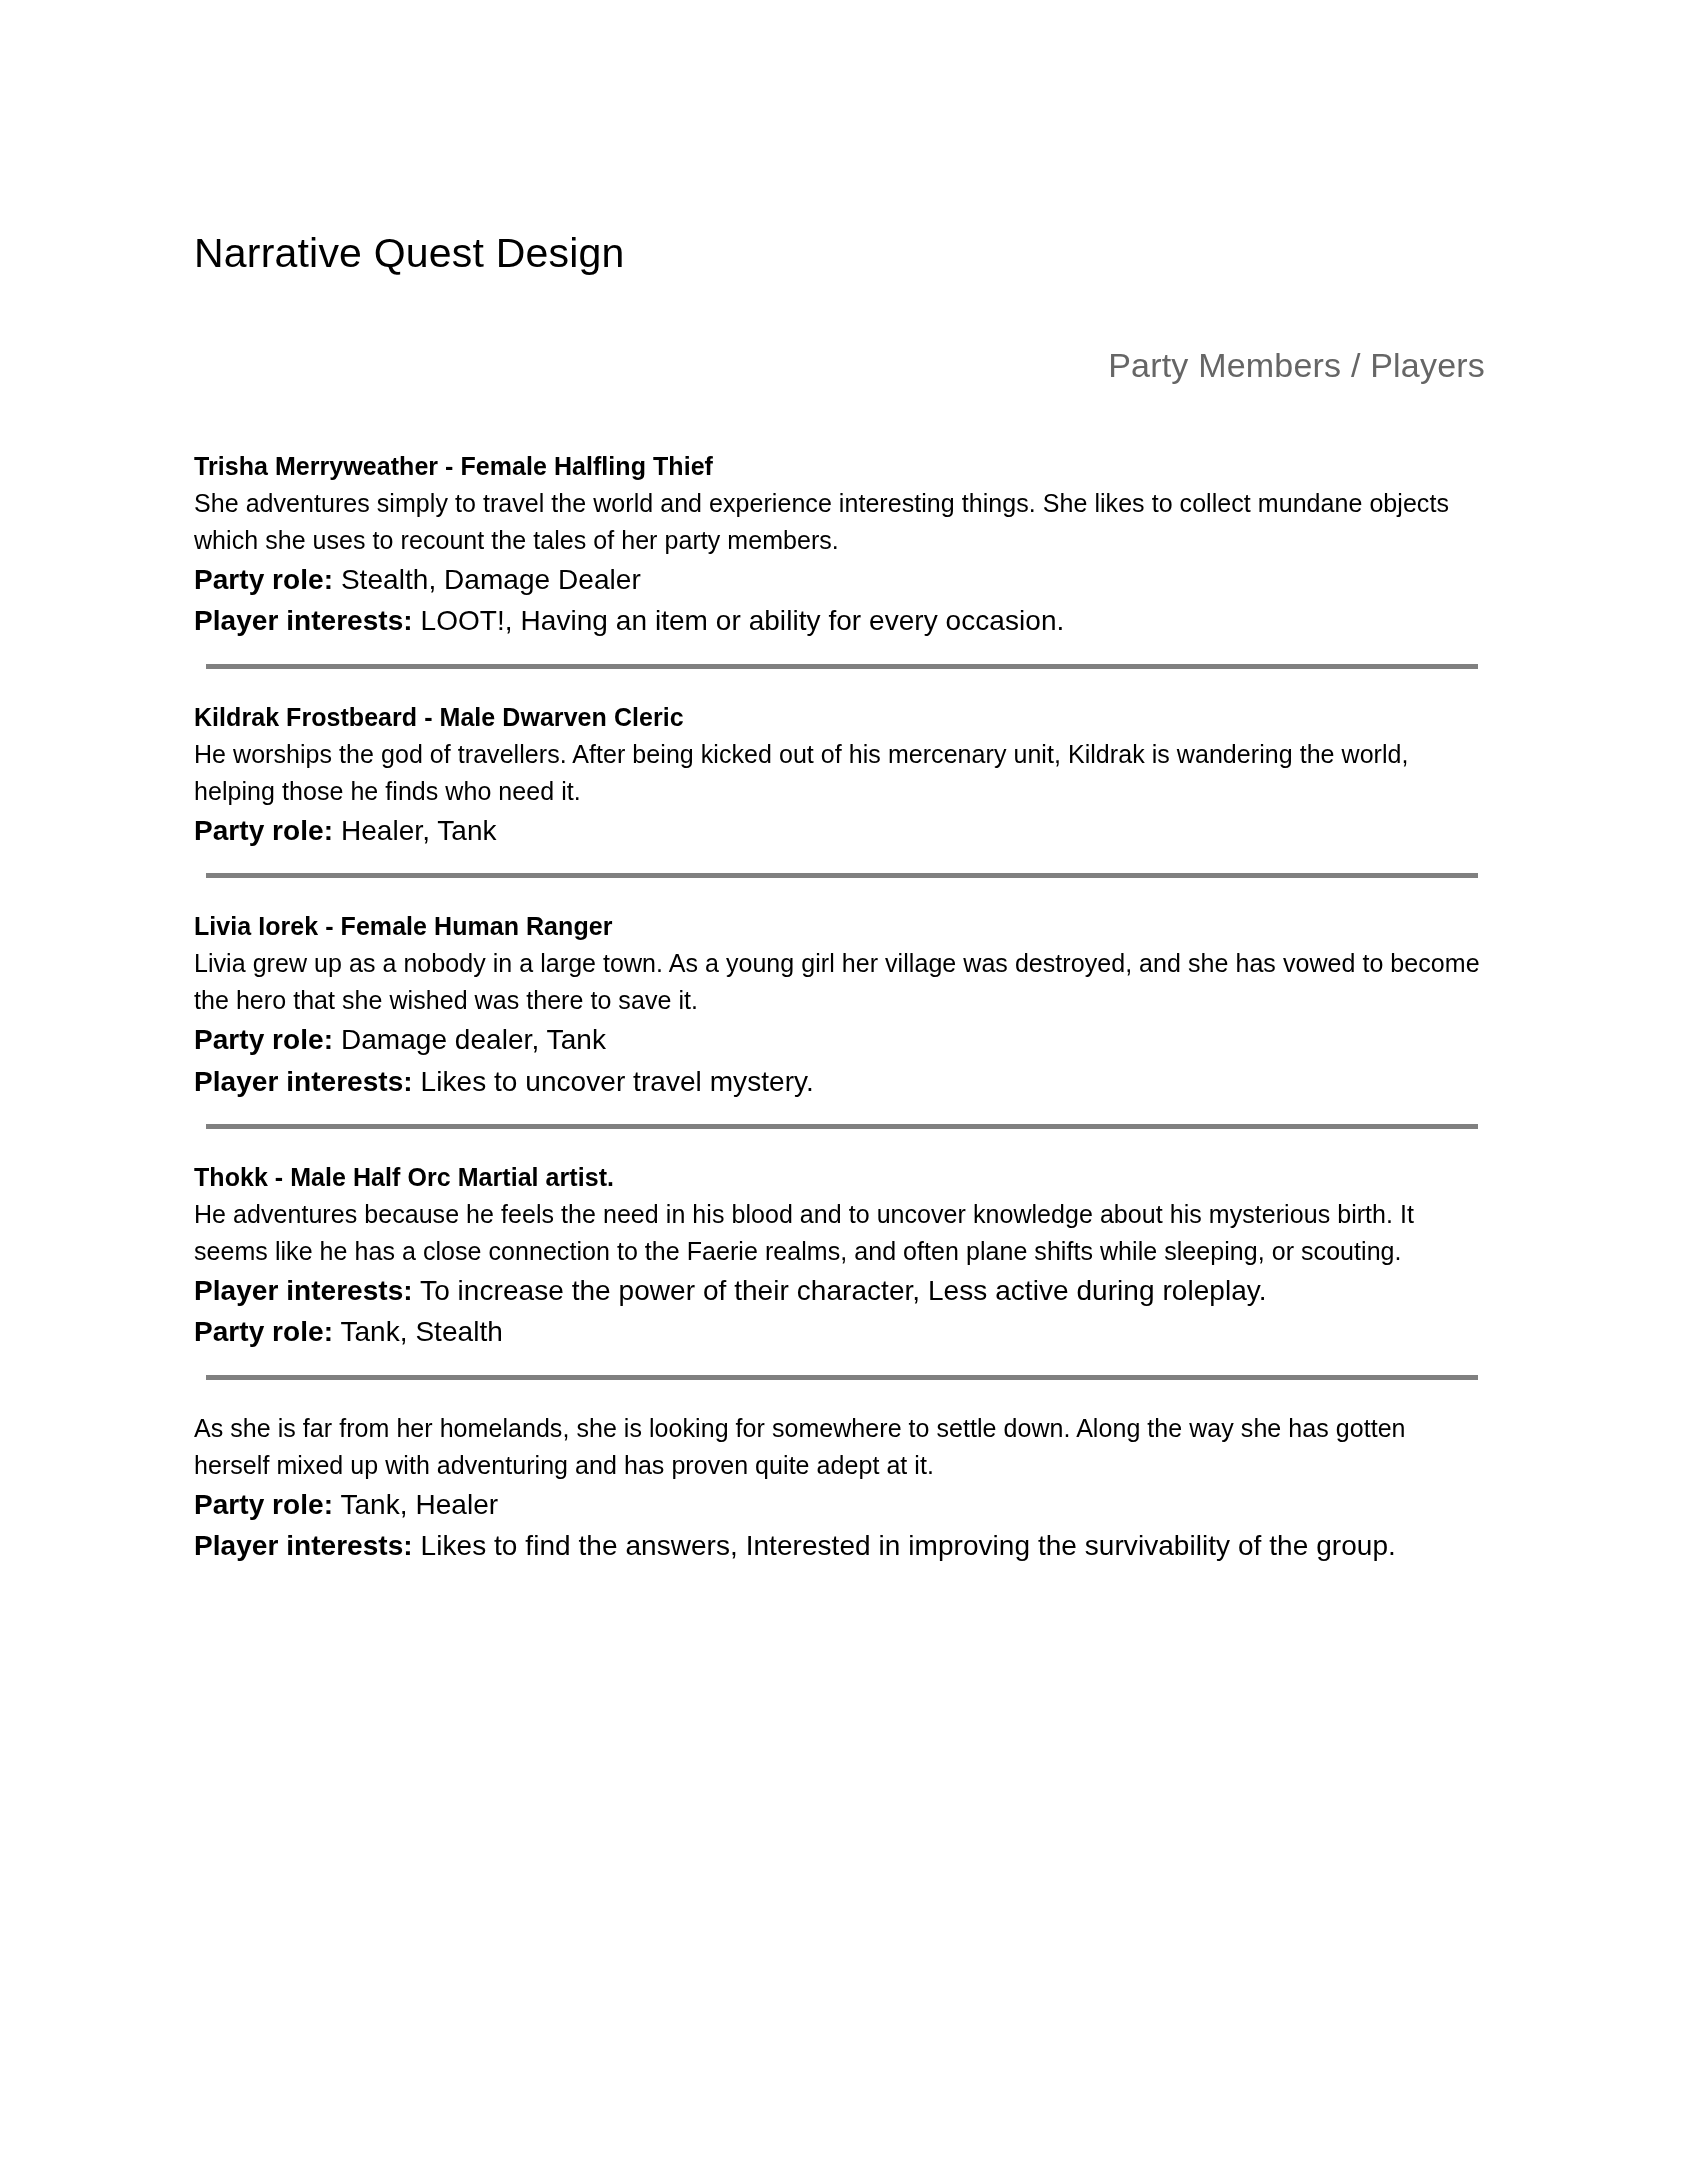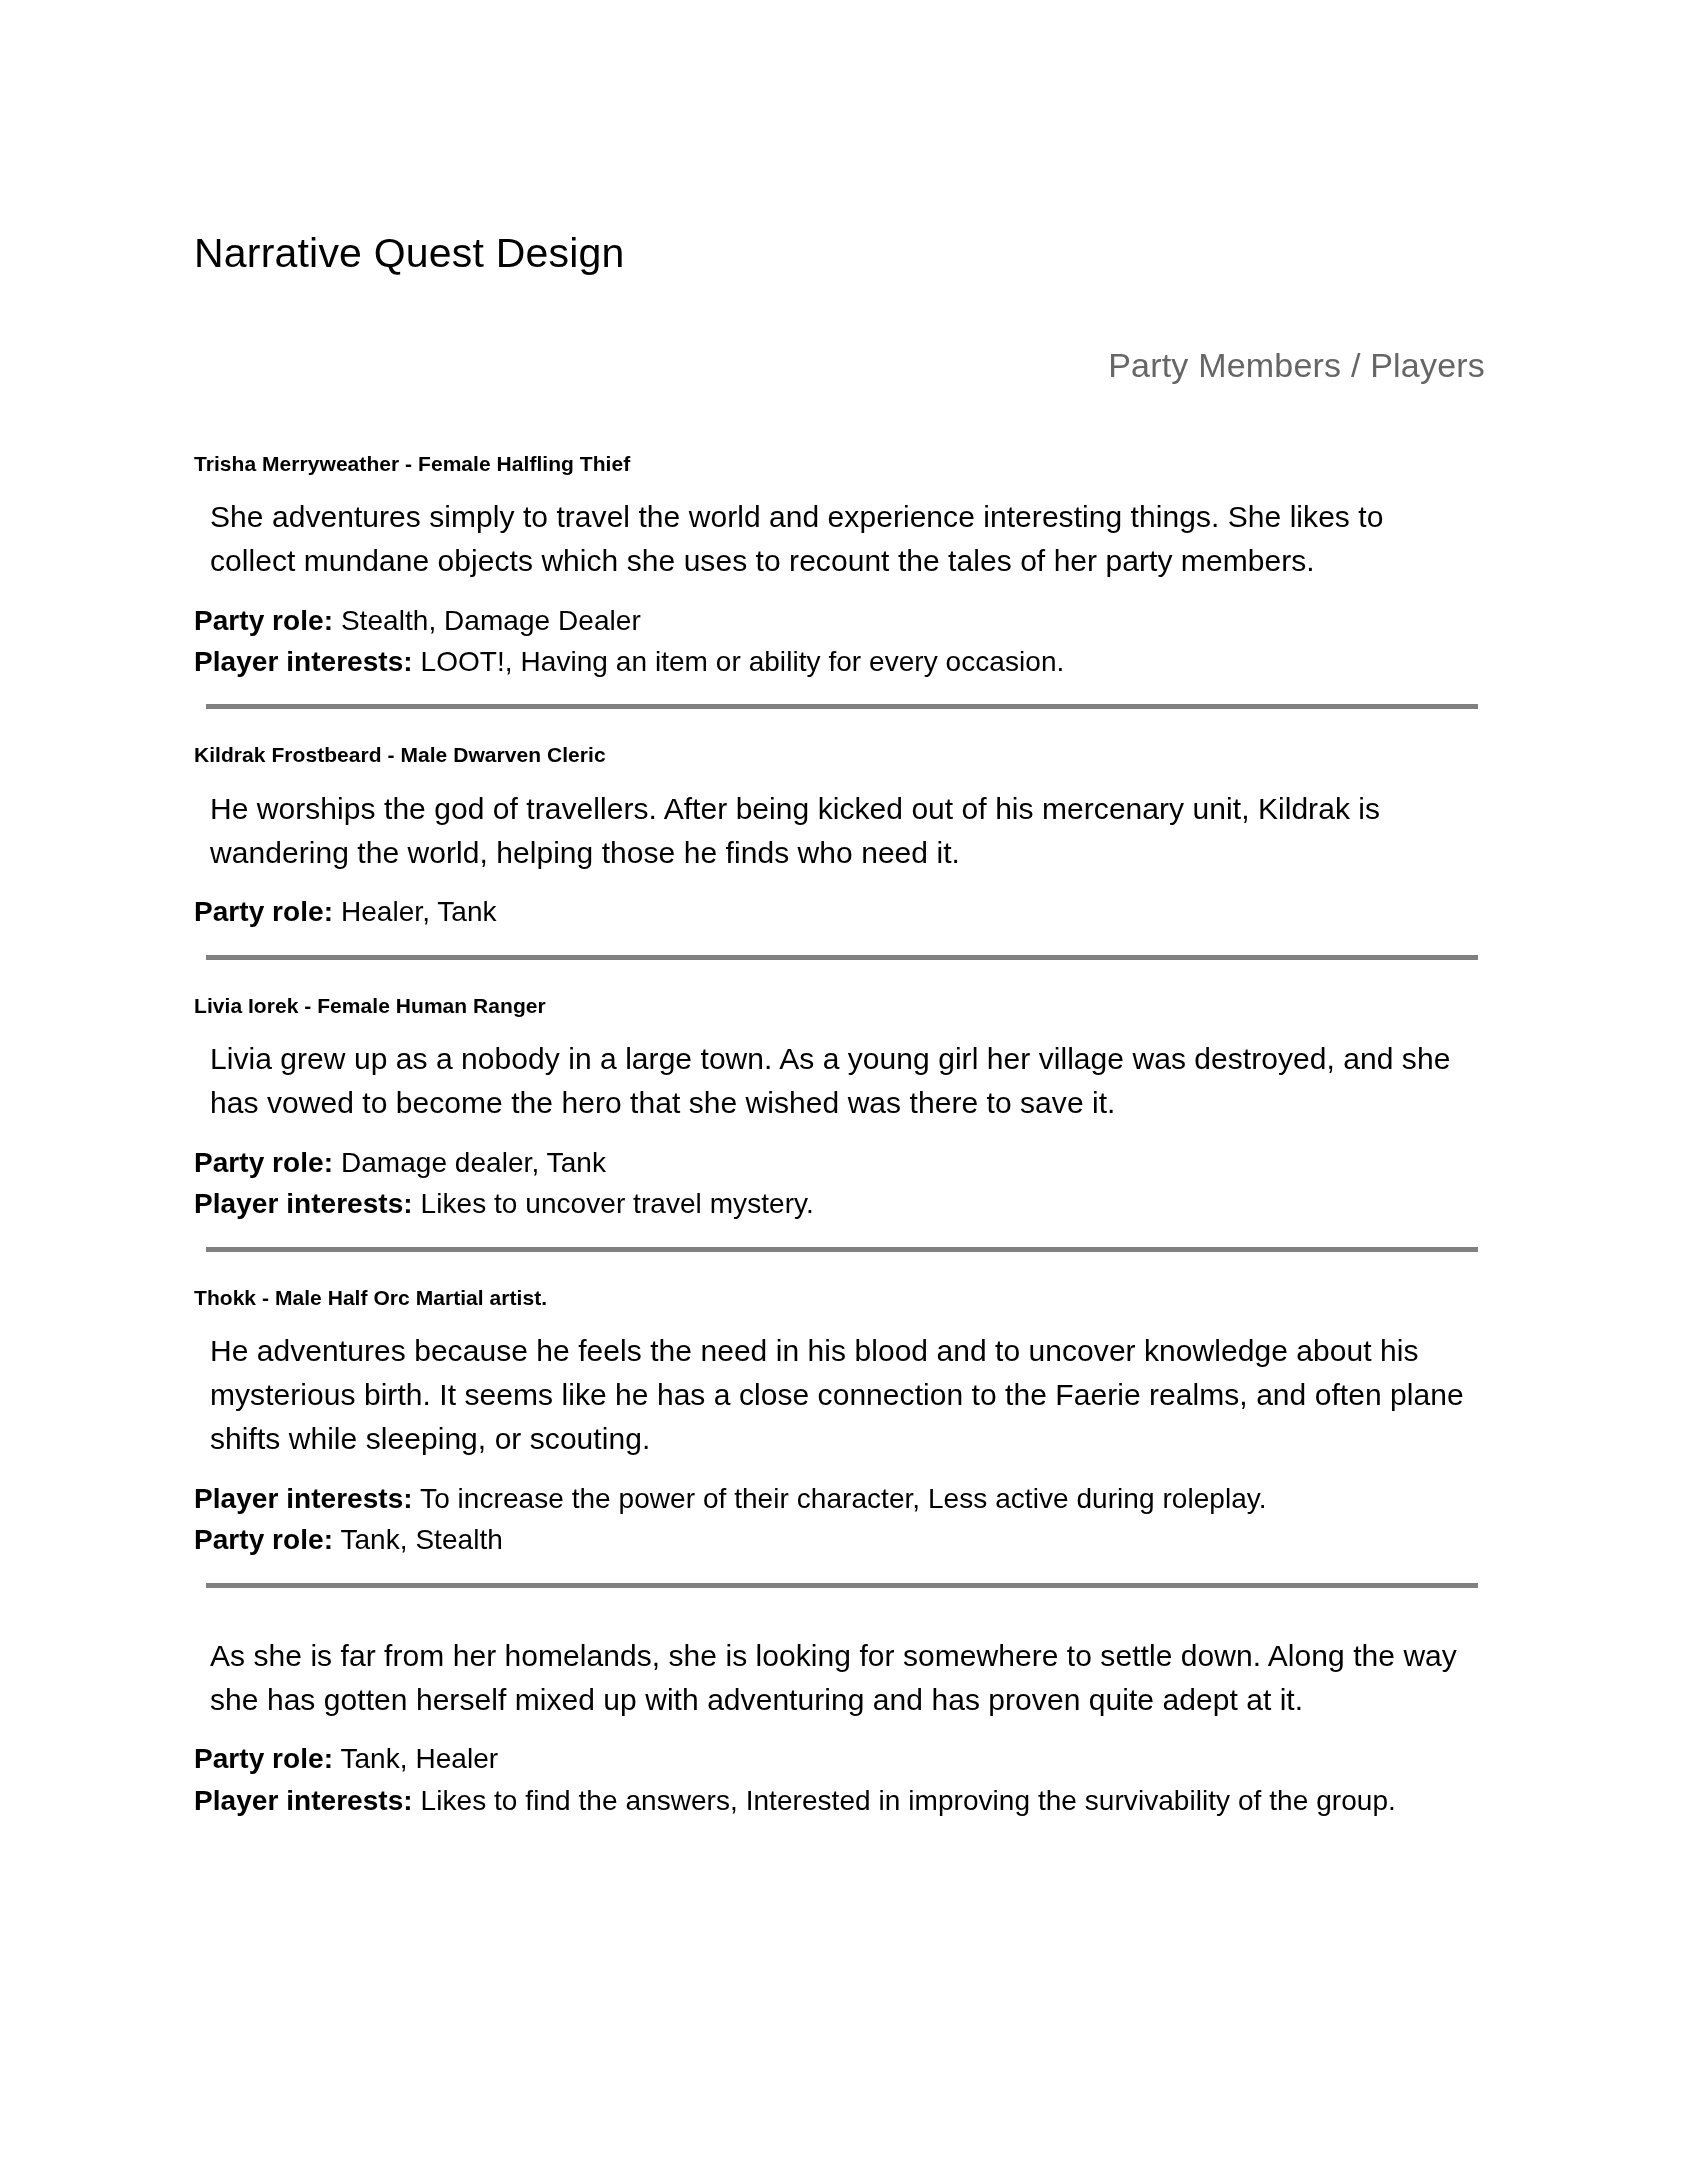--- a/index.html
+++ b/index.html
@@ -40,34 +40,34 @@
     line-height: 1.25;
     margin: 0 0 61px 0;
     text-align: right;
   }
 
   .member {
     margin: 0;
   }
 
   .member-name {
-    font-size: 21px;
+    font-size: 25px;
     font-weight: bold;
     color: #000000;
     line-height: 1.48;
     margin: 0;
     letter-spacing: 0.05px;
   }
 
   .member-desc {
-    font-size: 30px;
+    font-size: 25px;
     font-weight: 400;
     color: #000000;
     line-height: 1.48;
-    margin: 16px;
+    margin: 0;
     max-width: 1287px;
     letter-spacing: 0.05px;
   }
 
   .member-line {
     font-size: 28px;
     color: #000000;
     line-height: 1.48;
     margin: 0;
     max-width: 1287px;

